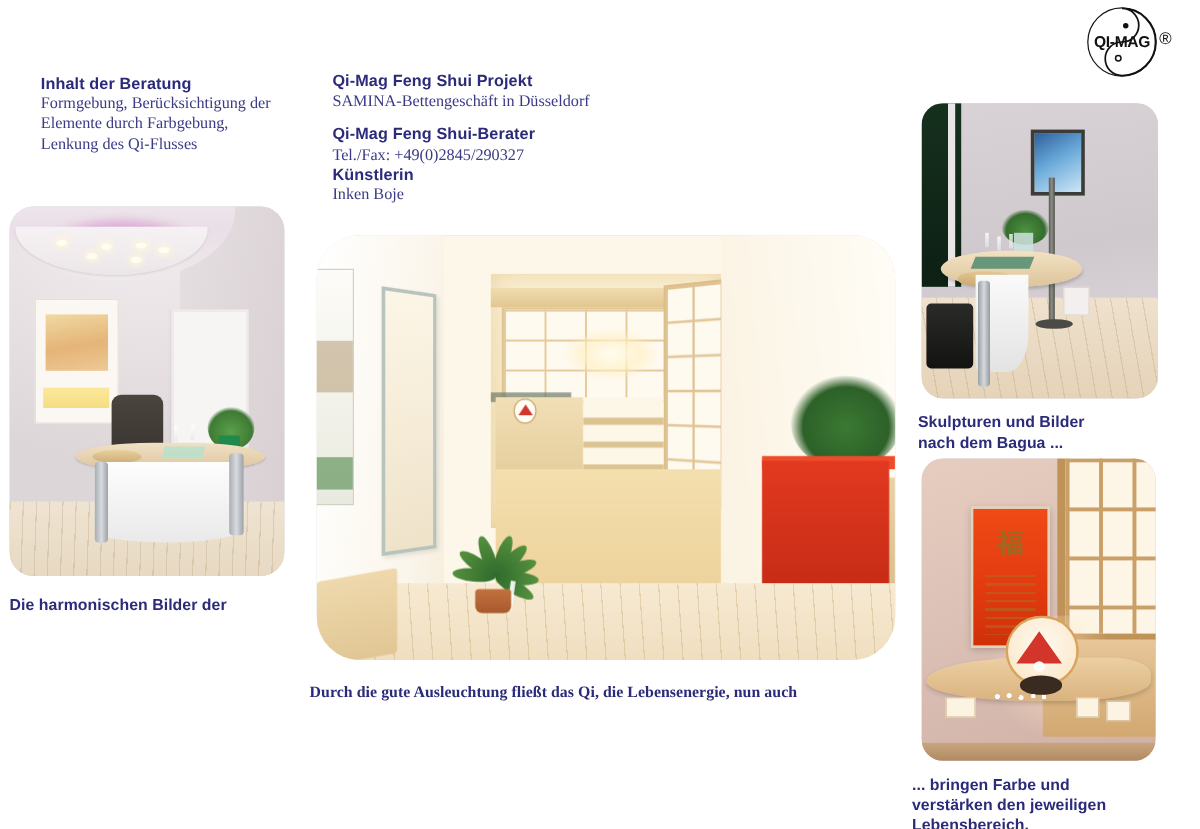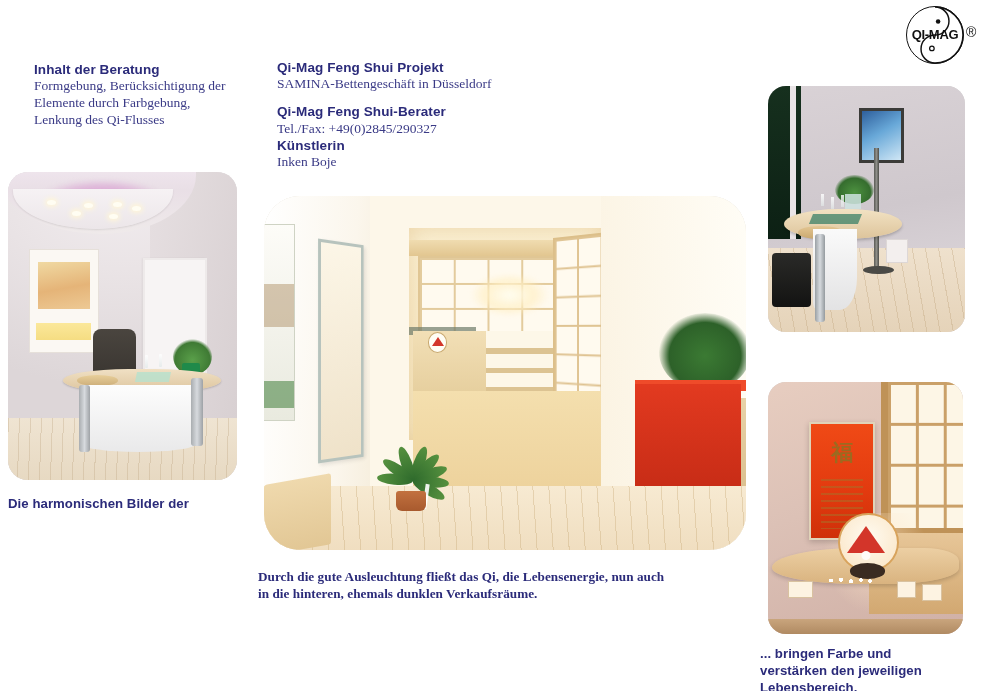--- a/index.html
+++ b/index.html
@@ -572,23 +572,26 @@
       <div class="p4-floor"></div>
     </div>
   </div>
 
   <div class="caption" id="cap-office">
     <div>Die harmonischen Bilder der</div>
   </div>
 
   <div class="caption" id="cap-room">
     <div>Durch die gute Ausleuchtung fließt das Qi, die Lebensenergie, nun auch</div>
-    <div>in die hinteren, ehemals dunklen Verkaufsräume.</div>
-  </div>
-
+  </div>
+
+  <div class="caption" id="cap-bagua">
+    <div>Skulpturen und Bilder</div>
+    <div>nach dem Bagua ...</div>
+  </div>
 
   <div class="caption" id="cap-farbe">
     <div>... bringen Farbe und</div>
     <div>verstärken den jeweiligen</div>
     <div>Lebensbereich.</div>
   </div>
 
 </div>
 
 </body></html>

